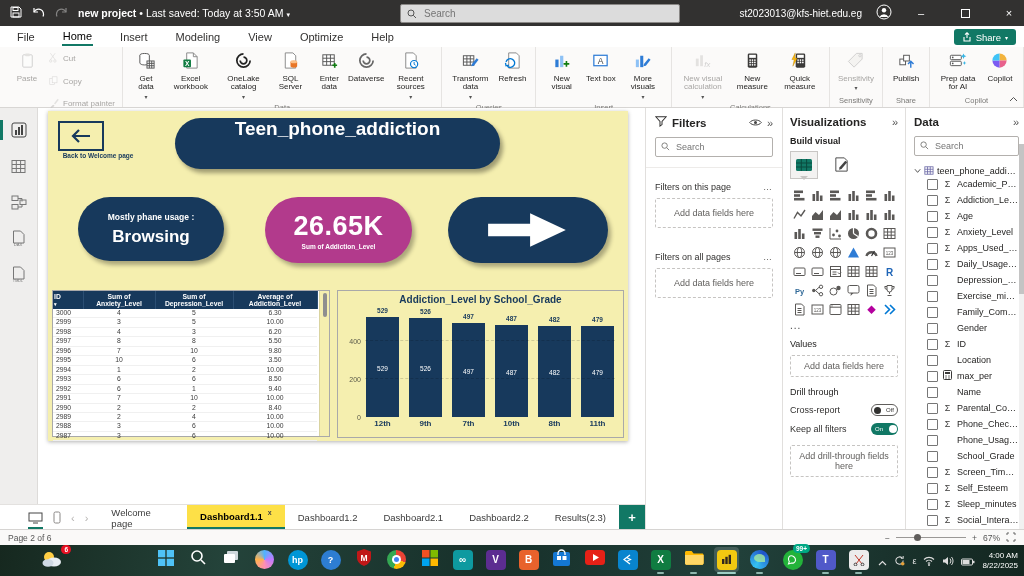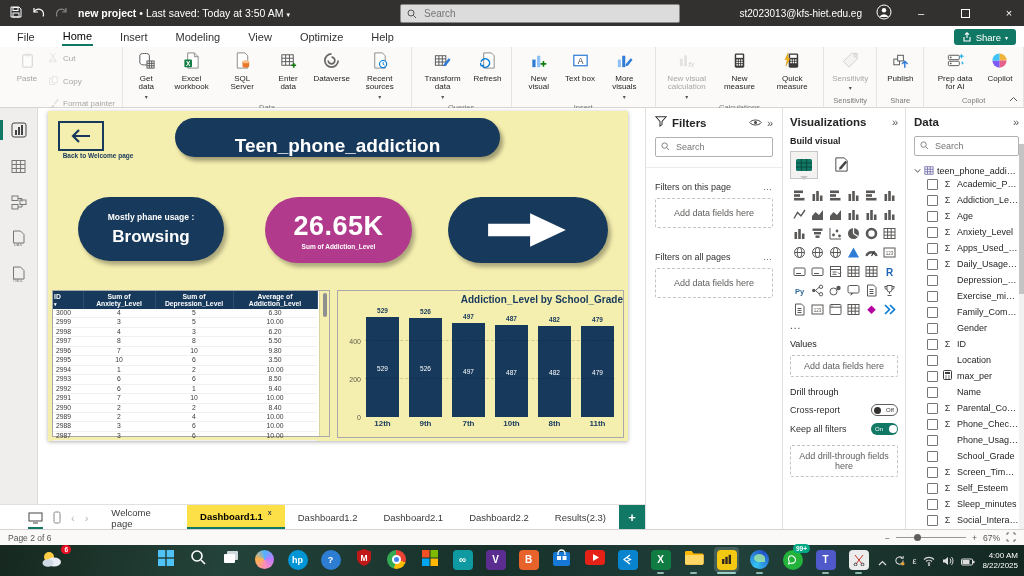--- a/index.html
+++ b/index.html
@@ -31,39 +31,39 @@
   #ribbon-collapse{position:absolute;right:6px;top:94px;font-size:9px;color:#555;}
   
   #leftnav{position:absolute;left:0;top:108px;width:38px;height:396px;background:#EFEEED;border-right:1px solid #DDDBD9;display:flex;flex-direction:column;align-items:center;gap:12px;padding-top:10px;box-sizing:border-box;}
   .lnitem{width:100%;height:24px;display:flex;align-items:center;justify-content:center;position:relative;}
   .lnitem.sel::before{content:"";position:absolute;left:0;top:2px;width:2.5px;height:20px;background:#117865;}
   
   #canvas{position:absolute;left:38px;top:108px;width:607px;height:396px;background:#fff;}
   #page{position:absolute;left:10px;top:3px;width:580px;height:330px;background:#F5EFAF;box-shadow:0 1px 4px rgba(0,0,0,.3);}
   #back-btn{position:absolute;left:10px;top:10px;width:42px;height:26px;background:#F5EFAF;border:2px solid #17395C;display:flex;align-items:center;justify-content:center;}
   #back-label{position:absolute;left:0px;top:41px;width:100px;text-align:center;font-size:6.5px;font-weight:bold;color:#17395C;}
-  #title-pill{position:absolute;left:127px;top:7px;width:325px;height:39px;background:#17395C;border-radius:26px;box-shadow:3px 4px 4px rgba(0,0,0,.35);display:flex;align-items:flex-end;justify-content:center;color:#fff;font-size:19px;font-weight:bold;}
+  #title-pill{position:absolute;left:127px;top:7px;width:325px;height:51px;background:#17395C;border-radius:26px;box-shadow:3px 4px 4px rgba(0,0,0,.35);display:flex;align-items:flex-start;justify-content:center;color:#fff;font-size:19px;font-weight:bold;}
   .kpi{position:absolute;top:86px;height:64px;border-radius:33px;box-shadow:3px 4px 4px rgba(0,0,0,.3);display:flex;flex-direction:column;align-items:center;justify-content:center;color:#fff;}
   #kpi-usage{left:30px;width:146px;background:#17395C;gap:5px;}
   #kpi-usage .cap{font-size:8.5px;font-weight:bold;}
   #kpi-usage .val{font-size:17px;font-weight:bold;}
   #kpi-sum{left:217px;width:147px;height:66px;background:#B23A8C;gap:1px;}
   #kpi-sum .val{font-size:27px;font-weight:bold;letter-spacing:.5px;}
   #kpi-sum .cap{font-size:6.5px;font-weight:bold;}
   #kpi-arrow{left:400px;width:160px;height:66px;background:#17395C;}
   
   #tbl-visual{position:absolute;left:4px;top:179px;width:278px;height:147px;border:1px solid #A9A9A9;background:#fff;box-sizing:border-box;}
   #tbl-visual table{border-collapse:collapse;table-layout:fixed;width:264px;}
   #tbl-visual th{background:#17395C;color:#fff;font-size:6.8px;font-weight:bold;padding:2px 1px;vertical-align:top;border-right:1px solid #2B4E73;}
   #tbl-visual td{font-size:6.8px;color:#3B3B3B;text-align:center;padding:0;line-height:8.45px;border-bottom:1px solid #F0F0F0;}
   #tbl-gutter{position:absolute;right:0;top:0;bottom:0;width:9px;background:#F5EFAF;border-left:1px solid #D9D3A0;}
   #tbl-thumb{position:absolute;right:2px;top:2px;width:4px;height:24px;background:#8F8F8F;border-radius:2px;}
   
   #chart-visual{position:absolute;left:289px;top:179px;width:287px;height:148px;border:1px solid #A9A9A9;background:#F5EFAF;box-sizing:border-box;}
-  #chart-title{text-align:right;font-size:10px;font-weight:bold;color:#17395C;padding-top:3px;}
+  #chart-title{text-align:center;font-size:10px;font-weight:bold;color:#17395C;padding-top:3px;}
   #chart-plot{position:absolute;left:27px;right:8px;top:22px;height:104px;}
   .gridline{position:absolute;left:0;right:0;height:0;border-top:1px dashed rgba(0,0,0,.15);}
   .ytick{position:absolute;right:100%;margin-right:4px;font-size:7px;color:#5A5A4A;transform:translateY(50%);}
   #bars{position:absolute;left:0;right:0;top:0;bottom:0;display:flex;align-items:flex-end;justify-content:center;gap:10px;}
   .barwrap{position:relative;width:33px;height:100%;}
   .bar{position:absolute;bottom:0;left:0;width:100%;background:#17395C;}
   .bar-top{position:absolute;width:100%;text-align:center;font-size:6.5px;font-weight:bold;color:#17395C;}
   .bar-in{position:absolute;width:100%;text-align:center;font-size:6.5px;color:#fff;}
   #xlabels{position:absolute;left:27px;right:8px;top:128px;display:flex;justify-content:center;gap:10px;}
   .xlab{width:33px;text-align:center;font-size:8px;font-weight:bold;color:#17395C;}
@@ -253,20 +253,28 @@
             <span><svg width="19" height="19" viewBox="0 0 20 20">
                 <path d="M6 2h7l4 4v12H6z" fill="#fff" stroke="#888"></path>
                 <path d="M13 2v4h4" fill="none" stroke="#888"></path>
                 <rect x="2.5" y="9" width="8" height="8" rx="1" fill="#107C41"></rect>
                 <text x="6.5" y="15.4" font-size="7" fill="#fff" text-anchor="middle" font-weight="bold">X</text>
               </svg></span>
             <span class="rlabel">Excel workbook</span>
           </div>
           <div class="rbtn">
             <span><svg width="19" height="19" viewBox="0 0 20 20">
+                <path d="M17 10a7 7 0 1 1-7-7" stroke="#222" stroke-width="1.8" fill="none"></path>
+                <path d="M6.5 10a3.5 3.5 0 1 0 3.5-3.5" stroke="#222" stroke-width="1.8" fill="none"></path>
+              </svg></span>
+            <span class="rlabel">OneLake catalog</span>
+            <span class="caret">▾</span>
+          </div>
+          <div class="rbtn">
+            <span><svg width="19" height="19" viewBox="0 0 20 20">
                 <path d="M4.5 2h8l3 3v13h-11z" fill="#fff" stroke="#888"></path>
                 <ellipse cx="13.5" cy="11.5" rx="3.5" ry="1.5" fill="#F8A561"></ellipse>
                 <path d="M10 11.5v4.5c0 .8 1.6 1.5 3.5 1.5s3.5-.7 3.5-1.5v-4.5" fill="#E97627"></path>
                 <ellipse cx="13.5" cy="11.5" rx="3.5" ry="1.5" fill="#FBC089"></ellipse>
               </svg></span>
             <span class="rlabel">SQL Server</span>
           </div>
           <div class="rbtn">
             <span><svg width="19" height="19" viewBox="0 0 20 20">
                 <rect x="3" y="4" width="12" height="11" fill="#fff" stroke="#555"></rect>

